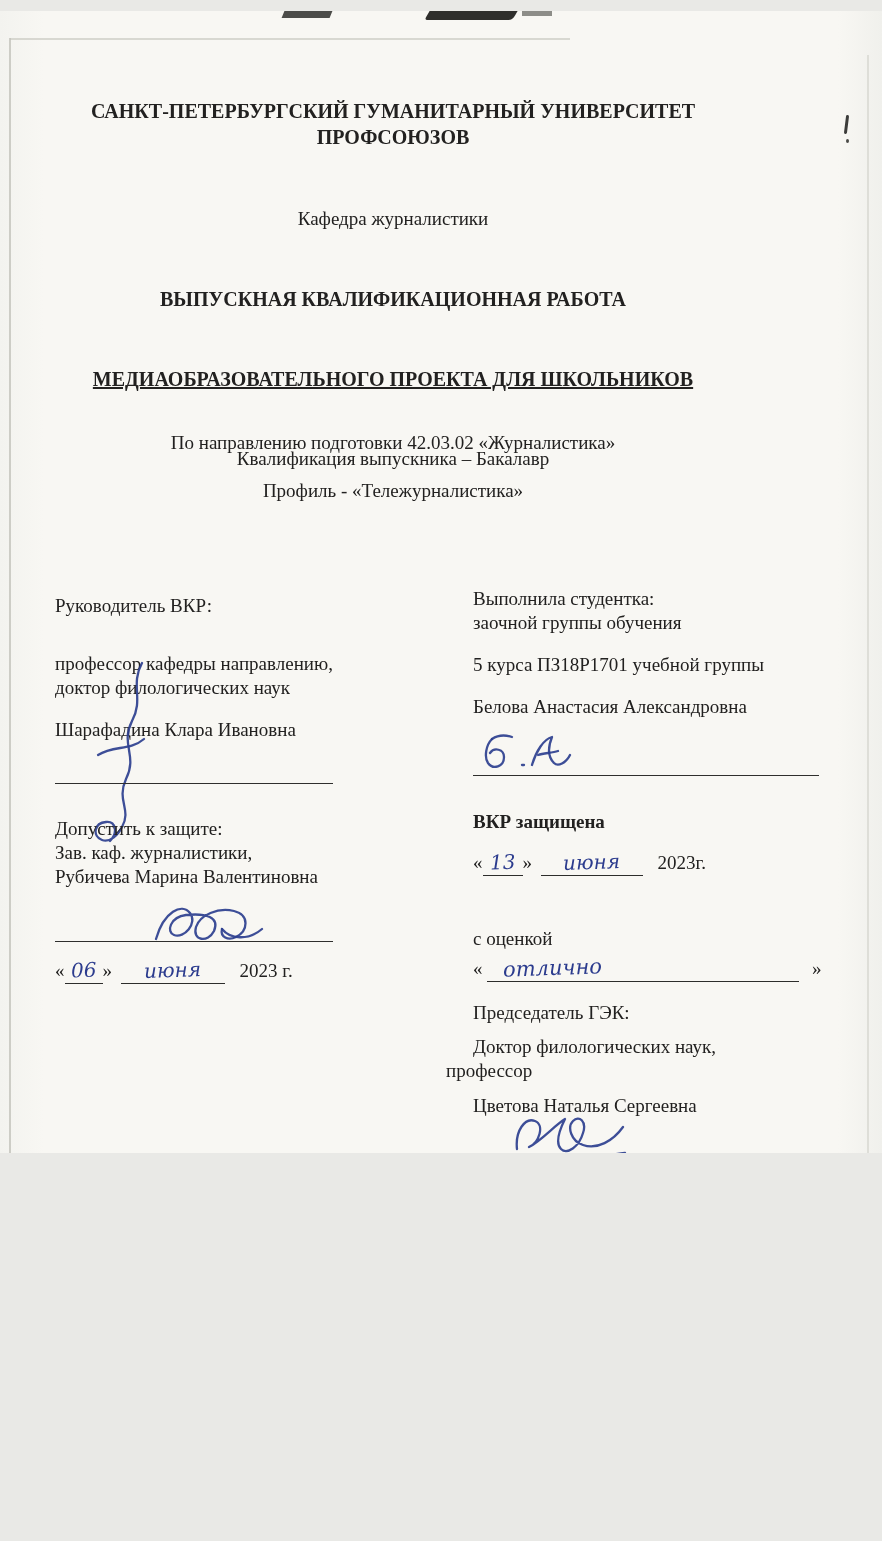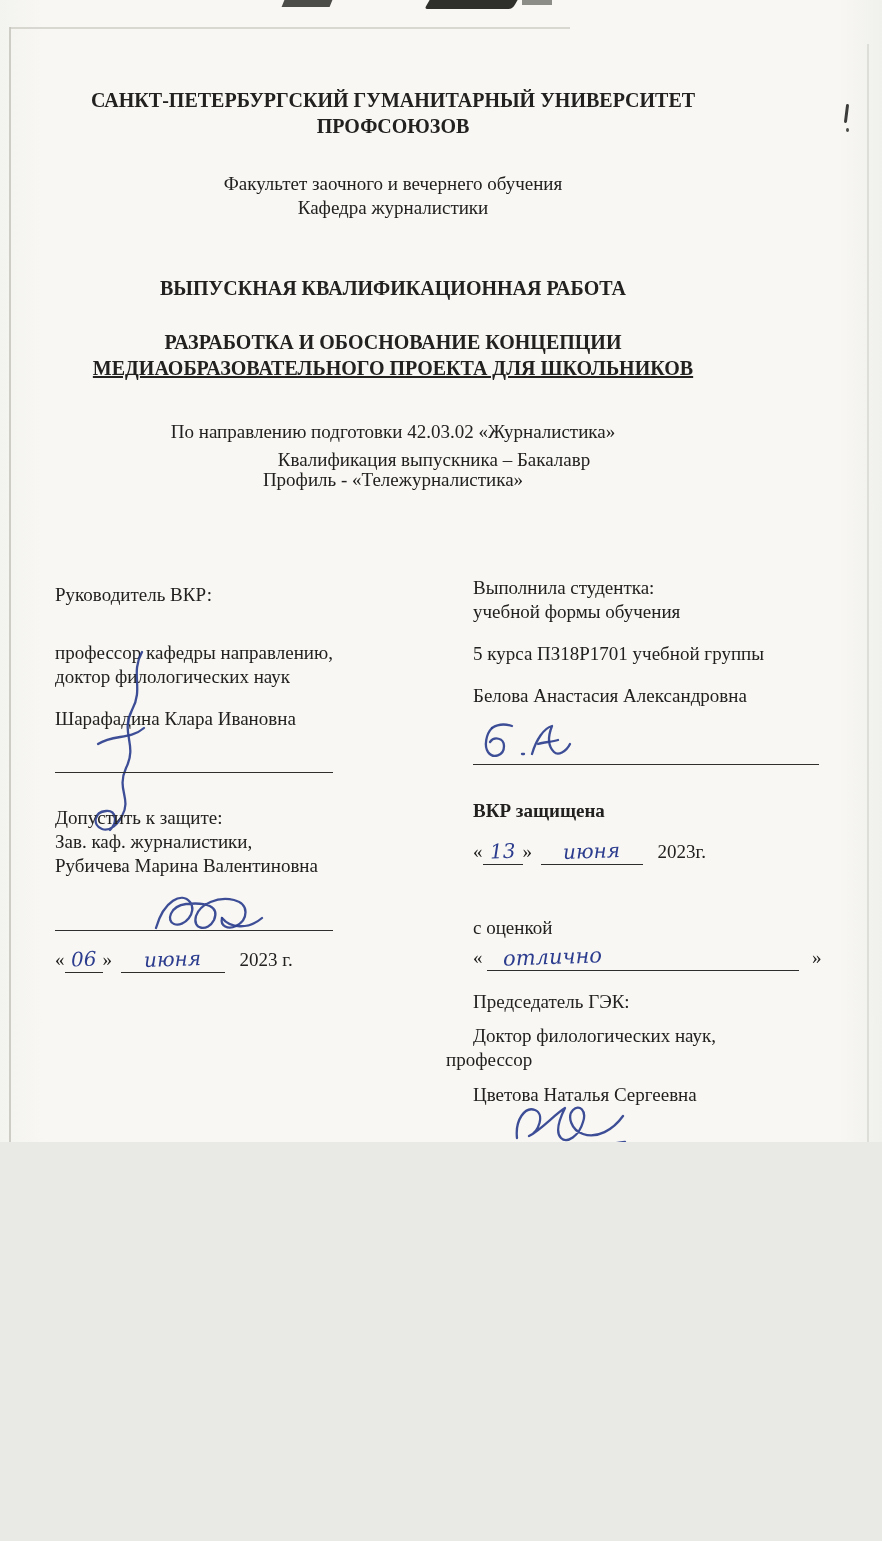--- a/index.html
+++ b/index.html
@@ -1,17 +1,17 @@
 <!DOCTYPE html>
 <html><head>
 <meta charset="utf-8">
 <style>
   html,body { margin:0; padding:0; background:#e9e9e6; }
   .page {
-    position:relative; width:882px; height:1142px; margin:0 auto;
+    position:relative; width:882px; height:1142px; margin:11px auto;
     background:linear-gradient(90deg,#f3f3ef 0%, #f8f7f3 5%, #f8f7f3 95%, #f0f0ec 100%);
     overflow:hidden;
     font-family:"Liberation Serif", serif;
     color:#222120;
   }
   .t { position:absolute; font-size:19px; line-height:1.22; white-space:nowrap; }
   .b { font-weight:bold; }
   .c { left:0; width:786px; text-align:center; white-space:normal; }
   .hw {
     font-family:"DejaVu Serif", serif; font-style:italic;
@@ -47,30 +47,28 @@
   <div class="edge-right"></div>
   <div class="art-a"></div>
   <div class="art-b"></div>
   <div class="art-c"></div>
   <div class="pen-mark"></div>
   <div class="pen-dot"></div>
   <div class="bottom-bar"></div>
 
   <div class="t c b" style="top:88px; font-size:20px;">САНКТ-ПЕТЕРБУРГСКИЙ ГУМАНИТАРНЫЙ УНИВЕРСИТЕТ</div>
   <div class="t c b" style="top:114px; font-size:20px;">ПРОФСОЮЗОВ</div>
-  <div class="t c" style="top:172px;">Факультет заочного и вечернего обучения</div>
   <div class="t c" style="top:196px;">Кафедра журналистики</div>
 
   <div class="t c b" style="top:276px; font-size:20px;">ВЫПУСКНАЯ КВАЛИФИКАЦИОННАЯ РАБОТА</div>
 
-  <div class="t c b" style="top:330px; font-size:20px;">РАЗРАБОТКА И ОБОСНОВАНИЕ КОНЦЕПЦИИ</div>
   <div class="t c b" style="top:356px; font-size:20px;text-decoration:underline;">МЕДИАОБРАЗОВАТЕЛЬНОГО ПРОЕКТА ДЛЯ ШКОЛЬНИКОВ</div>
 
   <div class="t c" style="top:420px;">По направлению подготовки  42.03.02 «Журналистика»</div>
-  <div class="t c" style="top:448px;padding-left:41px;">Квалификация выпускника – Бакалавр</div>
+  <div class="t c" style="top:436px;">Квалификация выпускника – Бакалавр</div>
   <div class="t c" style="top:468px;">Профиль - «Тележурналистика»</div>
 
   <div class="t" style="left:55px; top:583px;">Руководитель ВКР:</div>
   <div class="t" style="left:55px; top:641px;">профессор кафедры направлению,</div>
   <div class="t" style="left:55px; top:665px;">доктор филологических наук</div>
   <div class="t" style="left:55px; top:707px;">Шарафадина Клара Ивановна</div>
 
   <svg class="sig" style="left:80px; top:648px;" width="90" height="195" viewBox="0 0 90 195">
     <path d="M62 4 C50 26 64 40 52 62 C40 86 58 96 46 120 C36 142 52 150 42 168 C38 176 30 184 22 181 C12 177 14 164 26 163 C36 162 38 174 30 182"></path>
     <path d="M18 96 C34 86 50 92 64 80"></path>
@@ -87,21 +85,21 @@
   </svg>
   <div class="sigline" style="left:55px; top:930px; width:278px;"></div>
 
   <div class="t" style="left:55px; top:948px;">
     <span>«</span><span class="fill" style="width:38px;"><span class="hw">06</span></span><span>»</span>
     <span class="fill" style="width:104px; margin-left:4px;"><span class="hw">июня</span></span>
     <span style="margin-left:10px;">2023 г.</span>
   </div>
 
   <div class="t" style="left:473px; top:576px;">Выполнила студентка:</div>
-  <div class="t" style="left:473px; top:600px;">учебной формы обучения</div>
+  <div class="t" style="left:473px; top:600px;">заочной группы обучения</div>
   <div class="t" style="left:473px; top:642px;">5 курса ПЗ18Р1701 учебной группы</div>
   <div class="t" style="left:473px; top:684px;">Белова Анастасия Александровна</div>
 
   <svg class="sig" style="left:478px; top:720px;" width="95" height="42" viewBox="0 0 95 42">
     <path d="M14 8 C8 14 6 26 10 32 C15 39 26 36 26 26 C26 18 16 16 12 22"></path>
     <path d="M14 8 C20 4 28 4 34 6"></path>
     <path d="M44 34 L46 34"></path>
     <path d="M54 34 C58 20 66 8 74 6 C70 16 70 26 76 32 C80 36 88 32 92 24"></path>
     <path d="M60 24 C66 22 74 22 80 20"></path>
   </svg>

